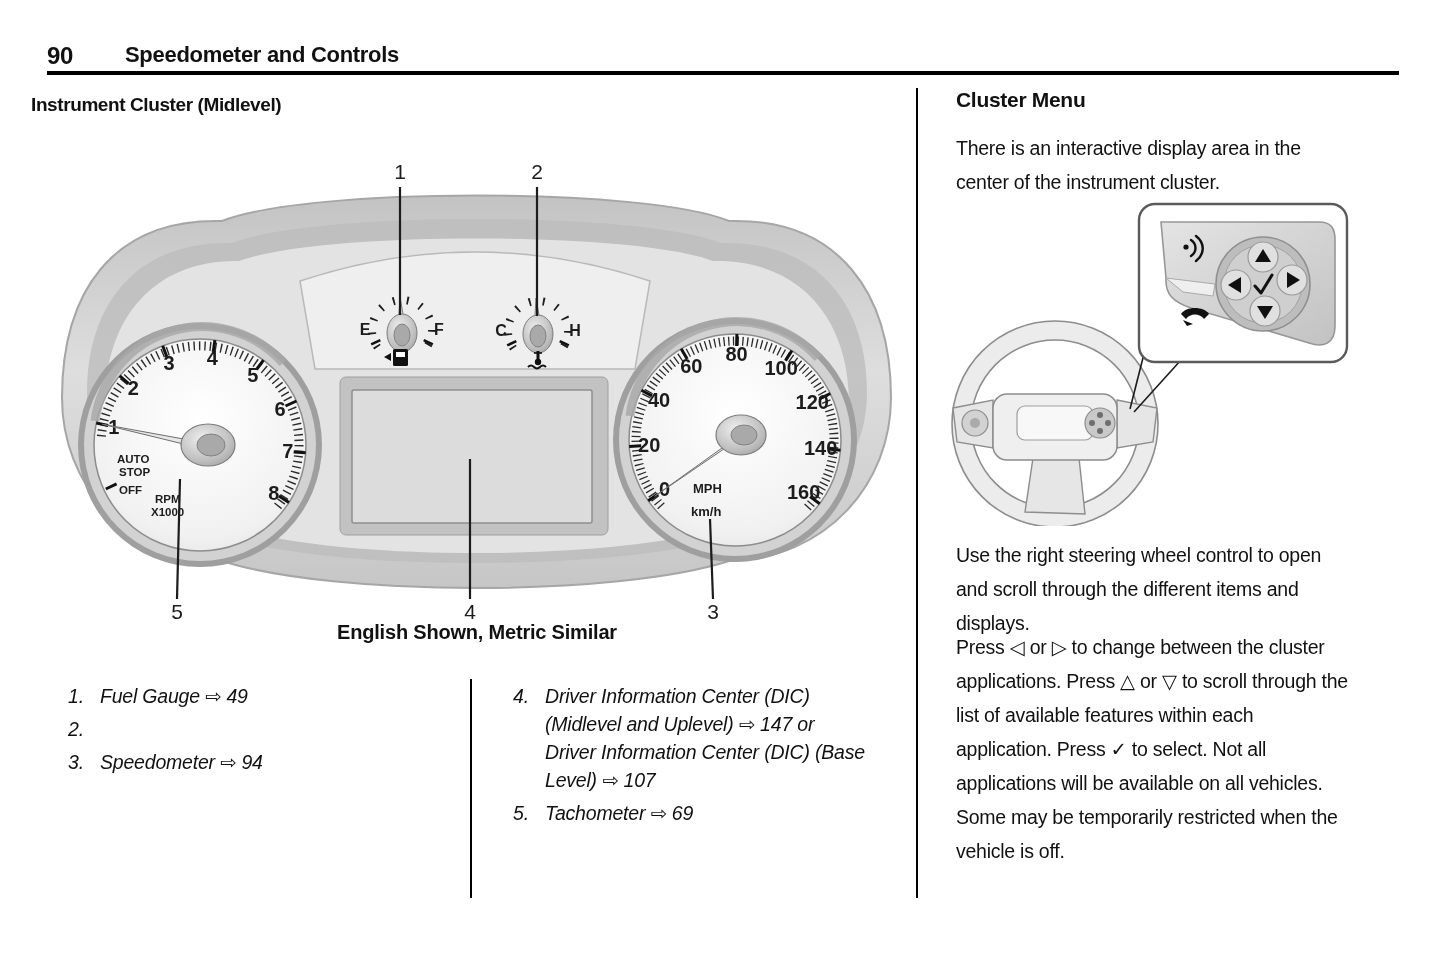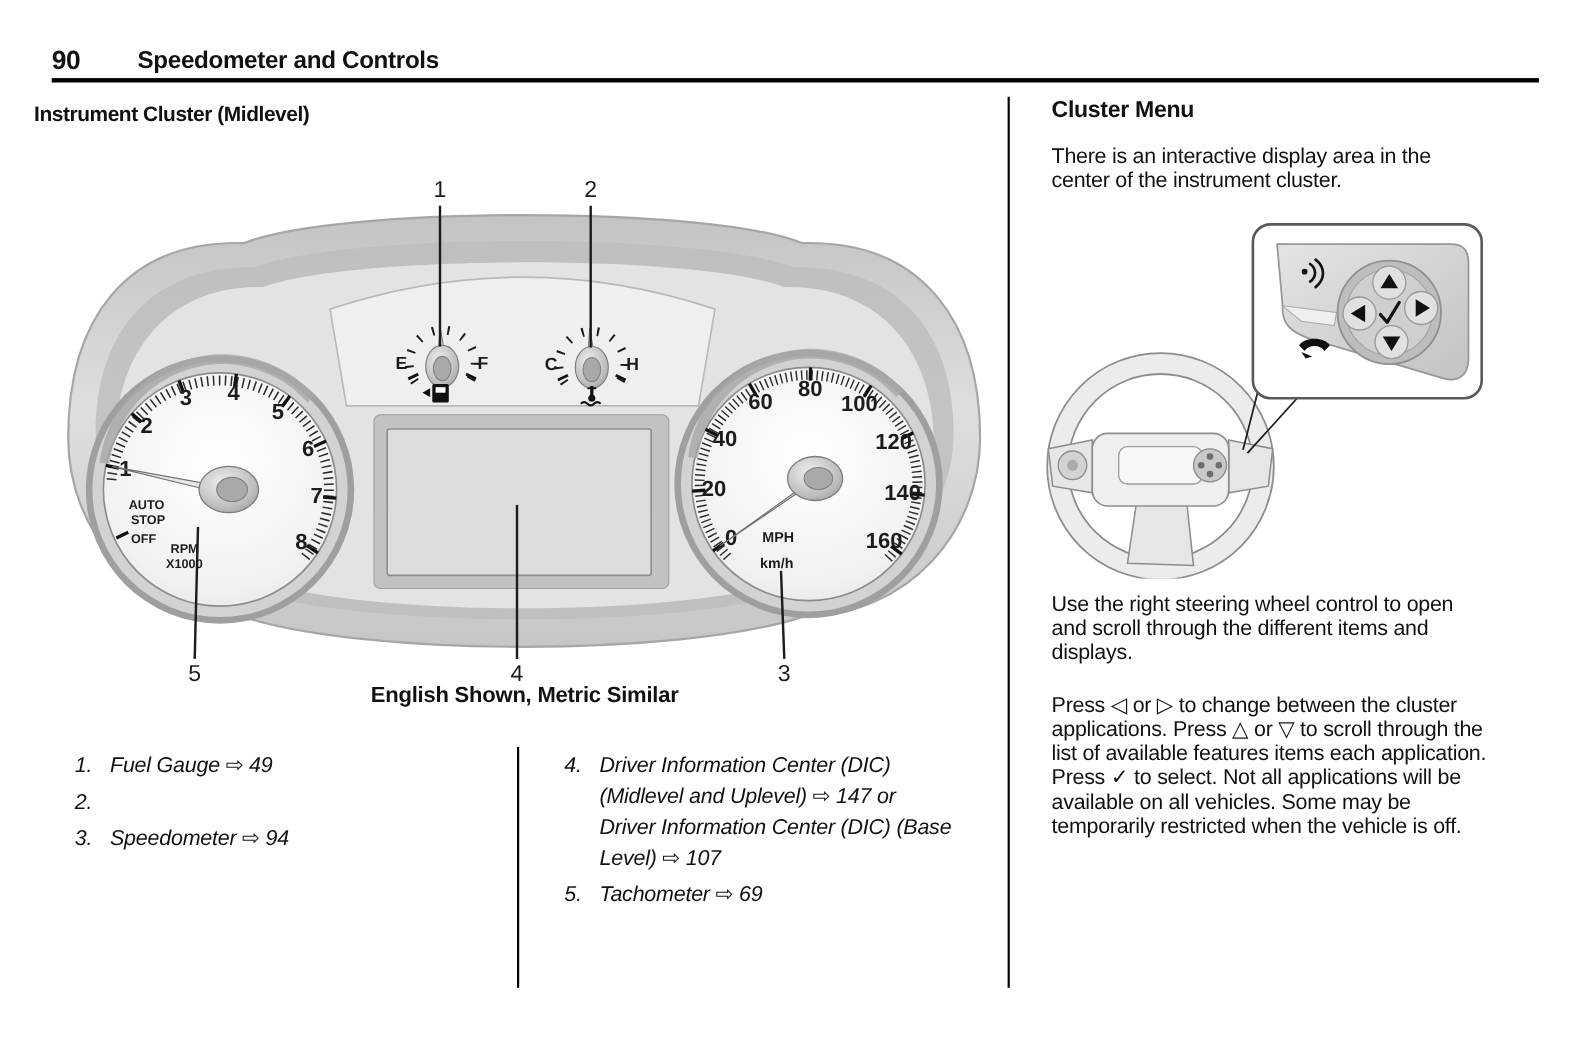--- a/index.html
+++ b/index.html
@@ -17,21 +17,21 @@
   .v-div-main{left:916px;top:88px;width:2px;height:810px;background:#000;}
   .v-div-legend{left:470px;top:679px;width:2px;height:219px;background:#000;}
   .legend-col{width:402px;font-style:italic;font-size:19.5px;line-height:28px;letter-spacing:-0.2px;}
   .legend-col.left{left:68px;top:682px;}
   .legend-col.right{left:513px;top:682px;}
   .legend-item{display:flex;margin-bottom:5px;}
   .legend-item .num{flex:0 0 32px;}
   .legend-item .txt{flex:0 0 322px;max-width:322px;}
   .rc{left:937px;width:398px;margin-left:19px;}
   .rc-heading{top:88px;font-size:21px;font-weight:bold;letter-spacing:-0.3px;}
-  .rc-p{font-size:19.5px;line-height:22px;letter-spacing:-0.25px;}
+  .rc-p{font-size:19.5px;line-height:34px;letter-spacing:-0.25px;}
   .rc-p1{top:131px;}
   .rc-p2{top:538px;}
   .rc-p3{top:630px;}
   svg text{font-family:"Liberation Sans","DejaVu Sans",sans-serif;}
   .gauge-num{font-size:20px;font-weight:bold;fill:#1c1c1c;}
   .gauge-num-sm{font-size:16px;font-weight:bold;fill:#1c1c1c;}
   .gauge-lbl{font-size:11.5px;font-weight:bold;fill:#1c1c1c;}
   .callout-num{font-size:21px;fill:#1c1c1c;}
 </style>
 </head>
@@ -294,13 +294,13 @@
     </g>
 
     <g transform="translate(248,108)">
       <path d="M0 10 C 5 2 23 2 28 10 L 23 15 C 19 9 9 9 5 15 Z" fill="#111"></path>
       <path d="M2 16 L 12 20 L 6 22 Z" fill="#111"></path>
     </g>
   </g>
 </svg>
 
 <div class="abs rc rc-p rc-p2">Use the right steering wheel control to open and scroll through the different items and displays.</div>
-<div class="abs rc rc-p rc-p3">Press ◁ or ▷ to change between the cluster applications. Press △ or ▽ to scroll through the list of available features items each application. Press ✓ to select. Not all applications will be available on all vehicles. Some may be temporarily restricted when the vehicle is off.</div>
+<div class="abs rc rc-p rc-p3">Press ◁ or ▷ to change between the cluster applications. Press △ or ▽ to scroll through the list of available features within each application. Press ✓ to select. Not all applications will be available on all vehicles. Some may be temporarily restricted when the vehicle is off.</div>
 
 </body></html>

